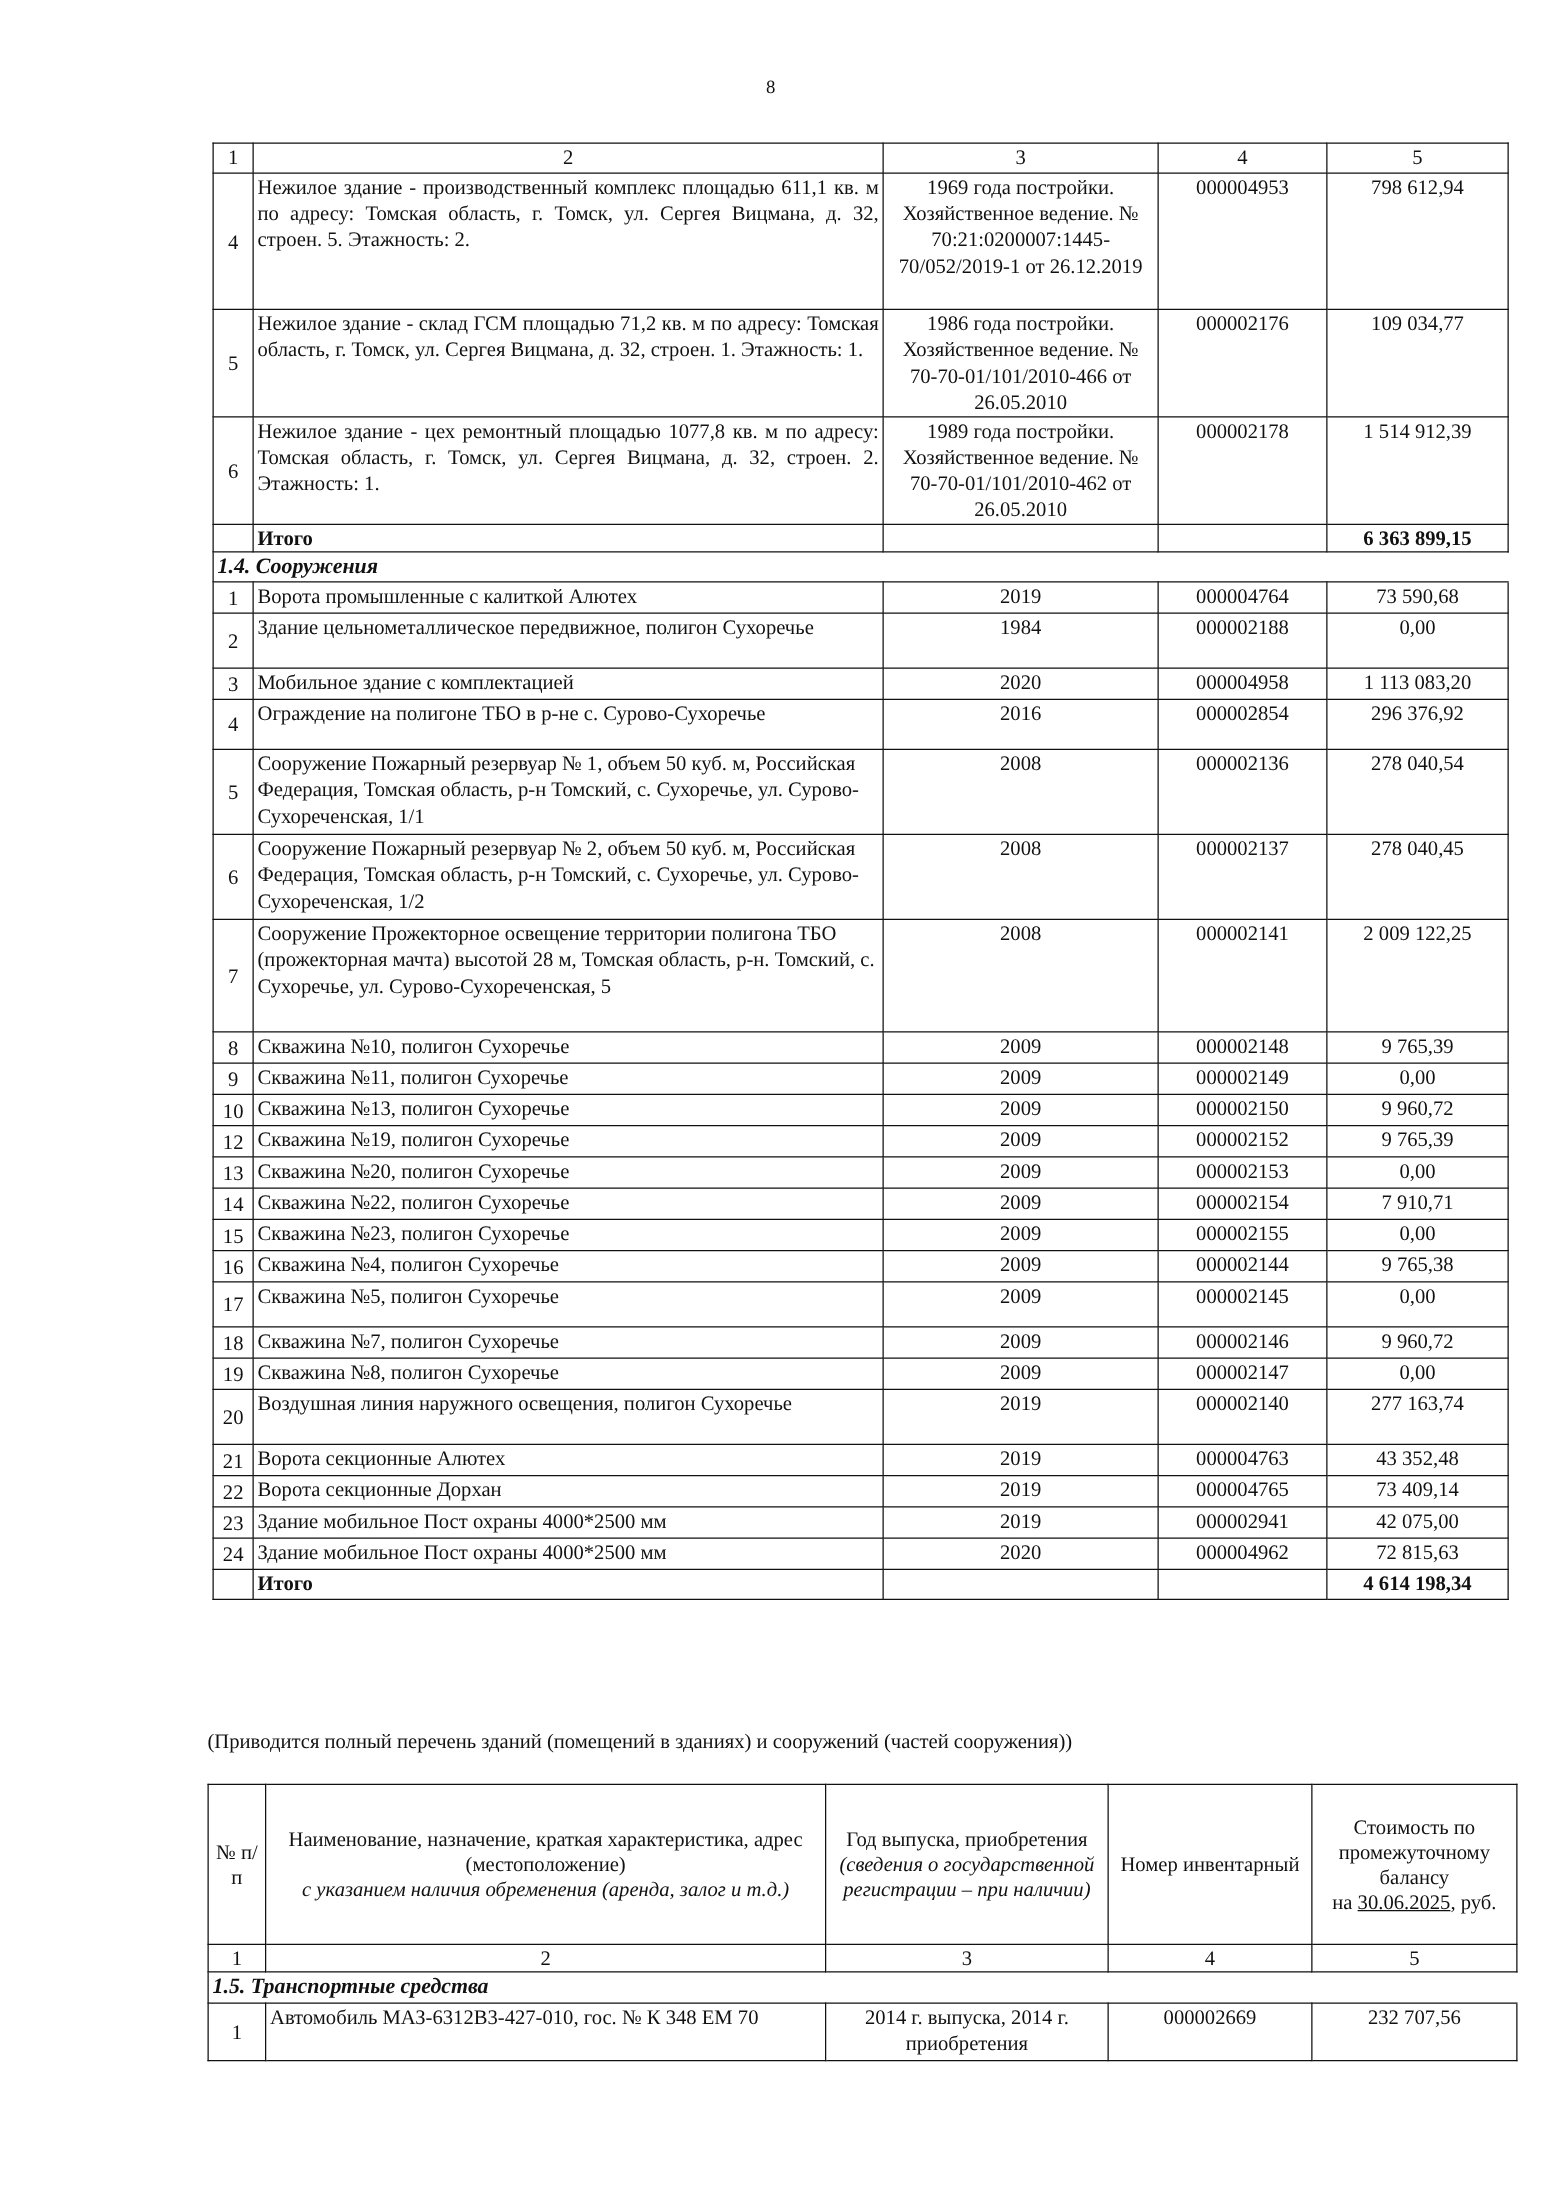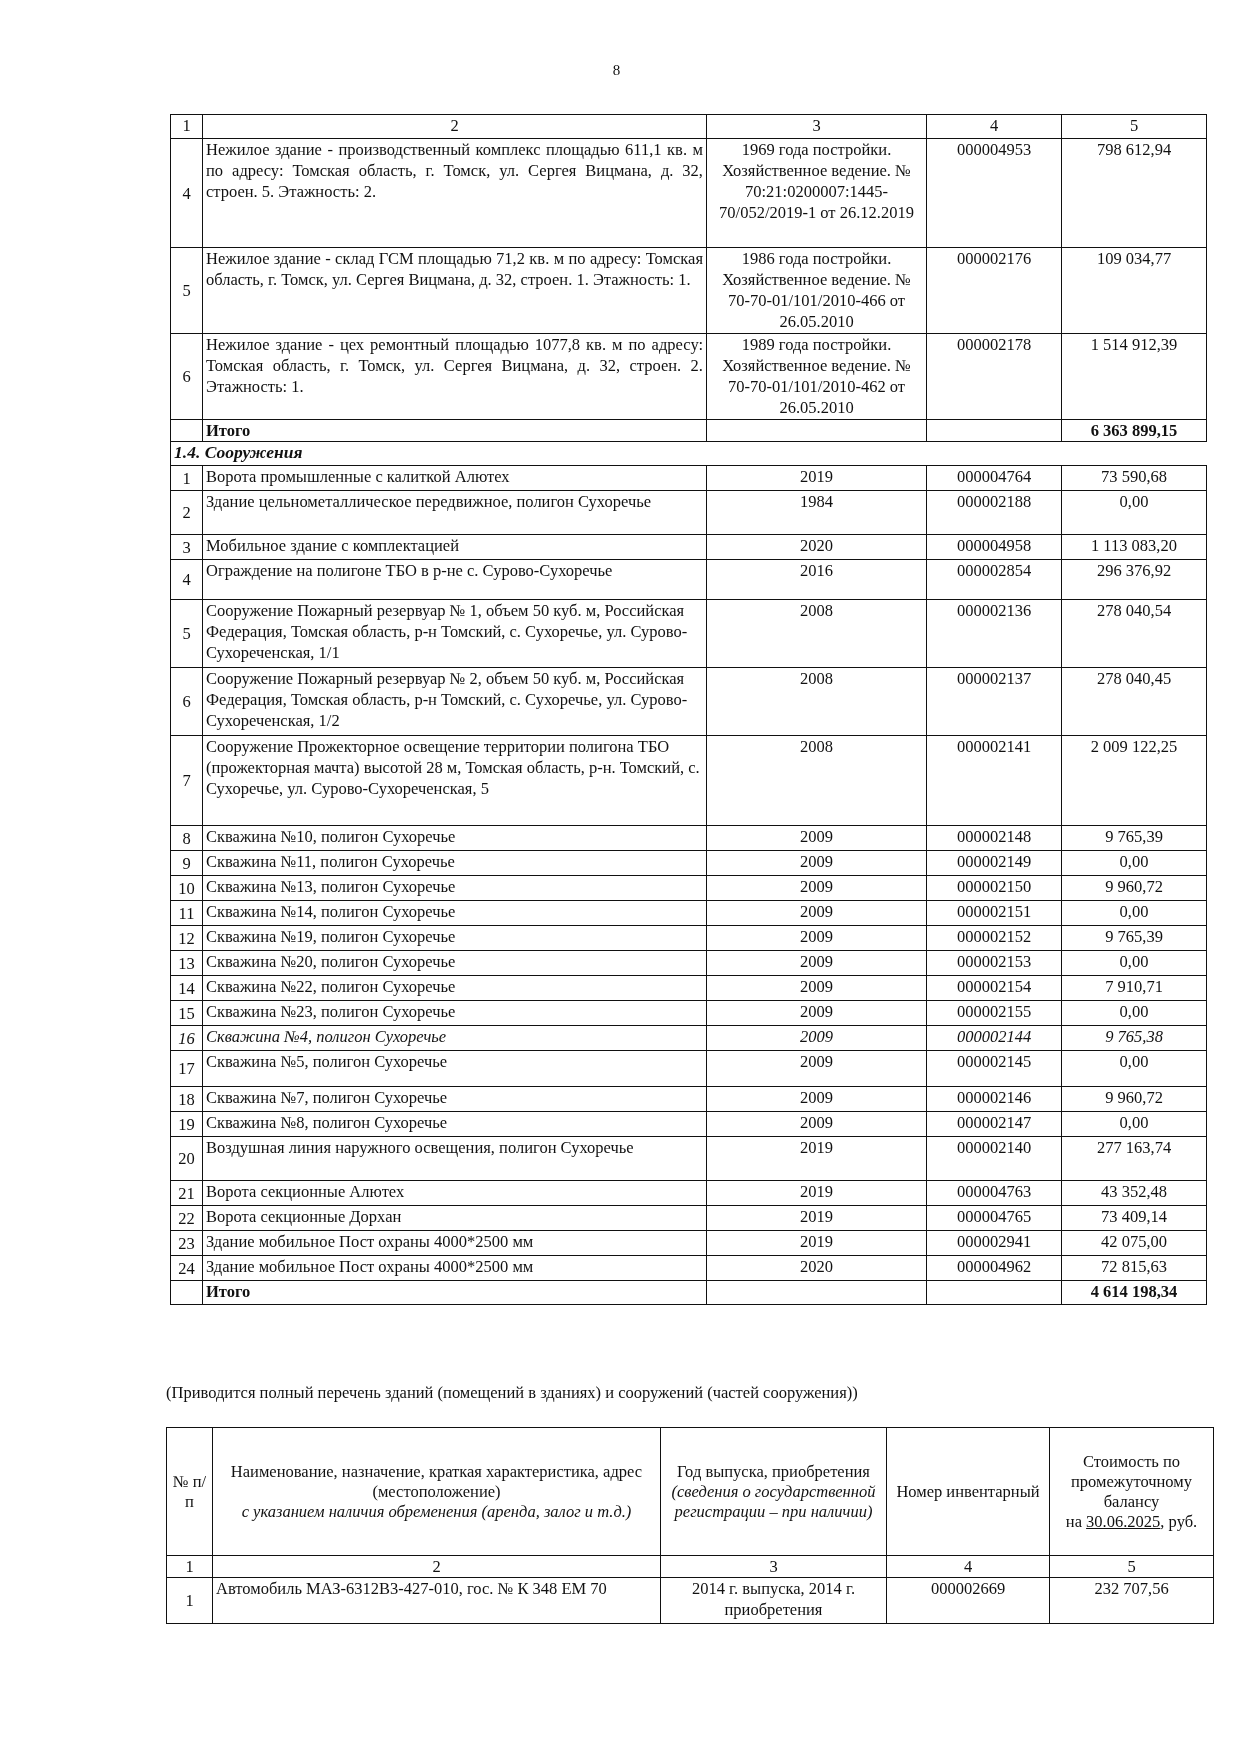--- a/index.html
+++ b/index.html
@@ -138,27 +138,20 @@
         <td class="c">0,00</td>
       </tr>
       <tr style="height: 25px;">
         <td class="n">10</td>
         <td class="">Скважина №13, полигон Сухоречье</td>
         <td class="c">2009</td>
         <td class="c">000002150</td>
         <td class="c">9 960,72</td>
       </tr>
       <tr style="height: 25px;">
-        <td class="n">11</td>
-        <td class="">Скважина №14, полигон Сухоречье</td>
-        <td class="c">2009</td>
-        <td class="c">000002151</td>
-        <td class="c">0,00</td>
-      </tr>
-      <tr style="height: 25px;">
         <td class="n">12</td>
         <td class="">Скважина №19, полигон Сухоречье</td>
         <td class="c">2009</td>
         <td class="c">000002152</td>
         <td class="c">9 765,39</td>
       </tr>
       <tr style="height: 25px;">
         <td class="n">13</td>
         <td class="">Скважина №20, полигон Сухоречье</td>
         <td class="c">2009</td>
@@ -172,21 +165,21 @@
         <td class="c">000002154</td>
         <td class="c">7 910,71</td>
       </tr>
       <tr style="height: 25px;">
         <td class="n">15</td>
         <td class="">Скважина №23, полигон Сухоречье</td>
         <td class="c">2009</td>
         <td class="c">000002155</td>
         <td class="c">0,00</td>
       </tr>
-      <tr style="height: 25px; font-style: italic;">
+      <tr style="height: 25px;">
         <td class="n">16</td>
         <td class="">Скважина №4, полигон Сухоречье</td>
         <td class="c">2009</td>
         <td class="c">000002144</td>
         <td class="c">9 765,38</td>
       </tr>
       <tr style="height: 36px;">
         <td class="n">17</td>
         <td class="">Скважина №5, полигон Сухоречье</td>
         <td class="c">2009</td>
@@ -282,20 +275,23 @@
         </div>
       </td>
     </tr>
     <tr style="height:22px">
       <td class="c">1</td>
       <td class="c">2</td>
       <td class="c">3</td>
       <td class="c">4</td>
       <td class="c">5</td>
     </tr>
+    <tr class="sec-row" style="height:25px">
+      <td colspan="5" class="sec">1.5. Транспортные средства</td>
+    </tr>
   <tr style="height: 46px;">
         <td class="n">1</td>
         <td class="">Автомобиль МАЗ-6312В3-427-010, гос. № К 348 ЕМ 70</td>
         <td class="c">2014 г. выпуска, 2014 г. приобретения</td>
         <td class="c">000002669</td>
         <td class="c">232 707,56</td>
       </tr>
     </tbody>
 </table>
 

